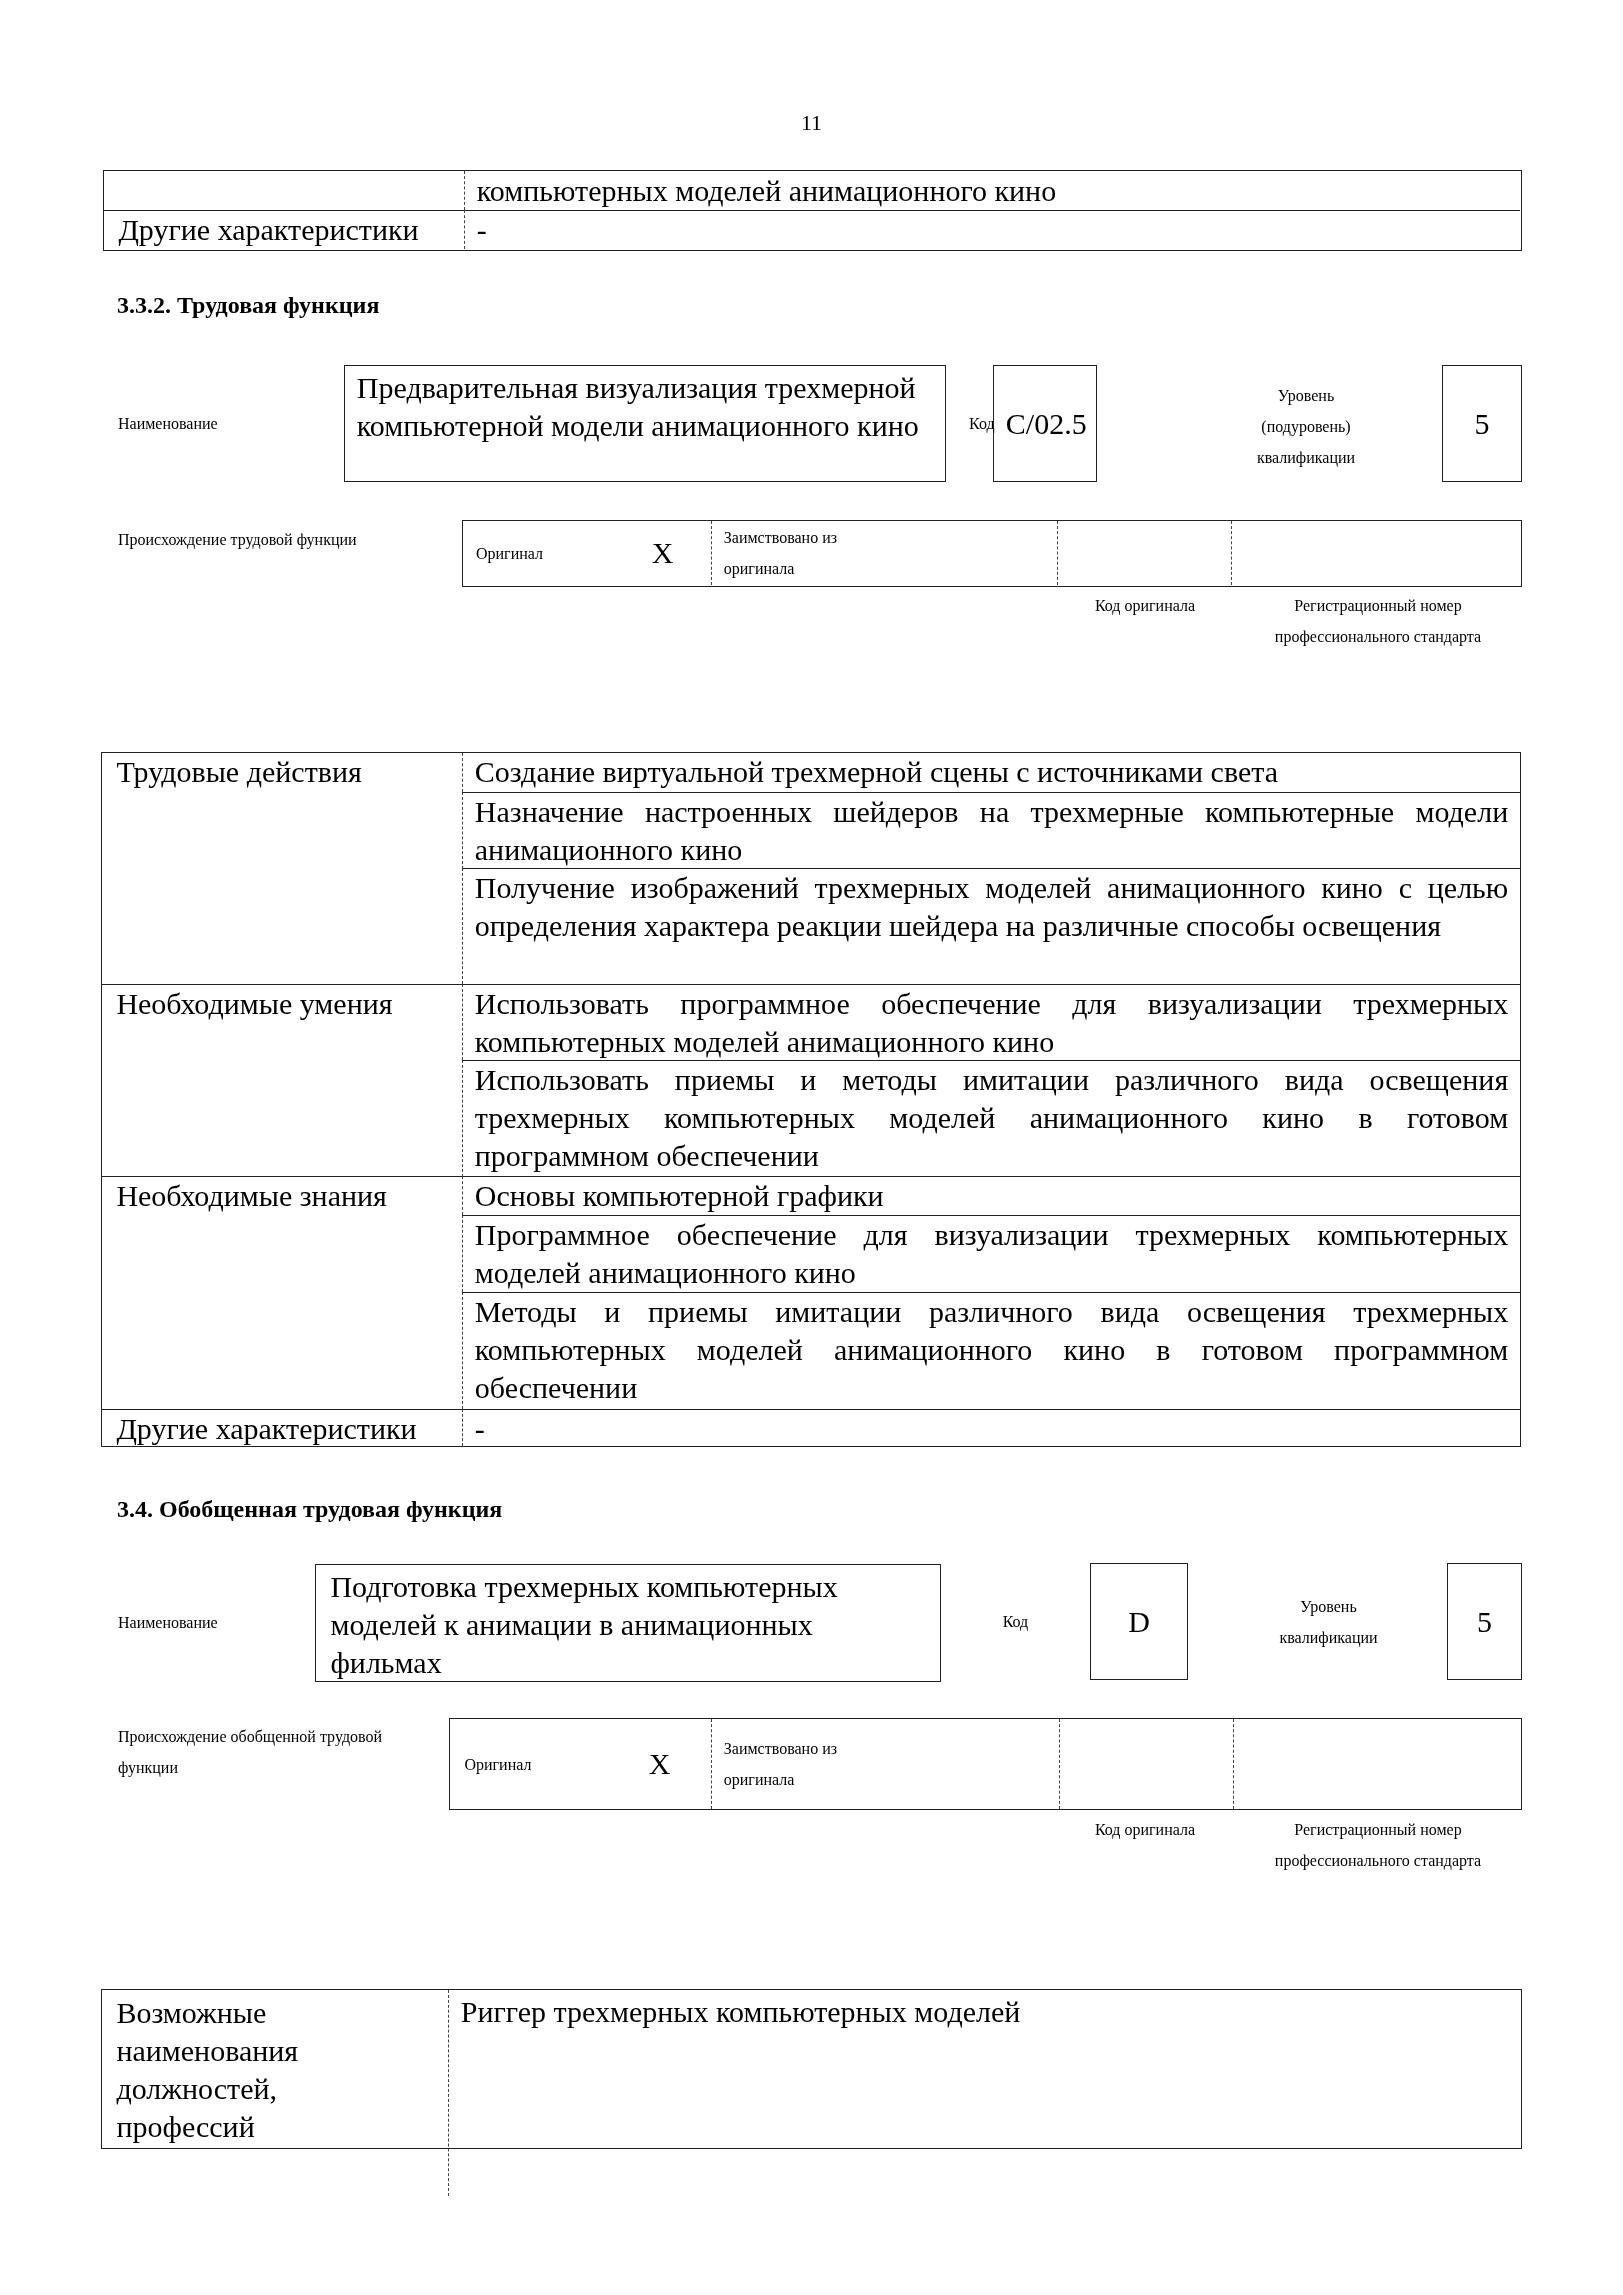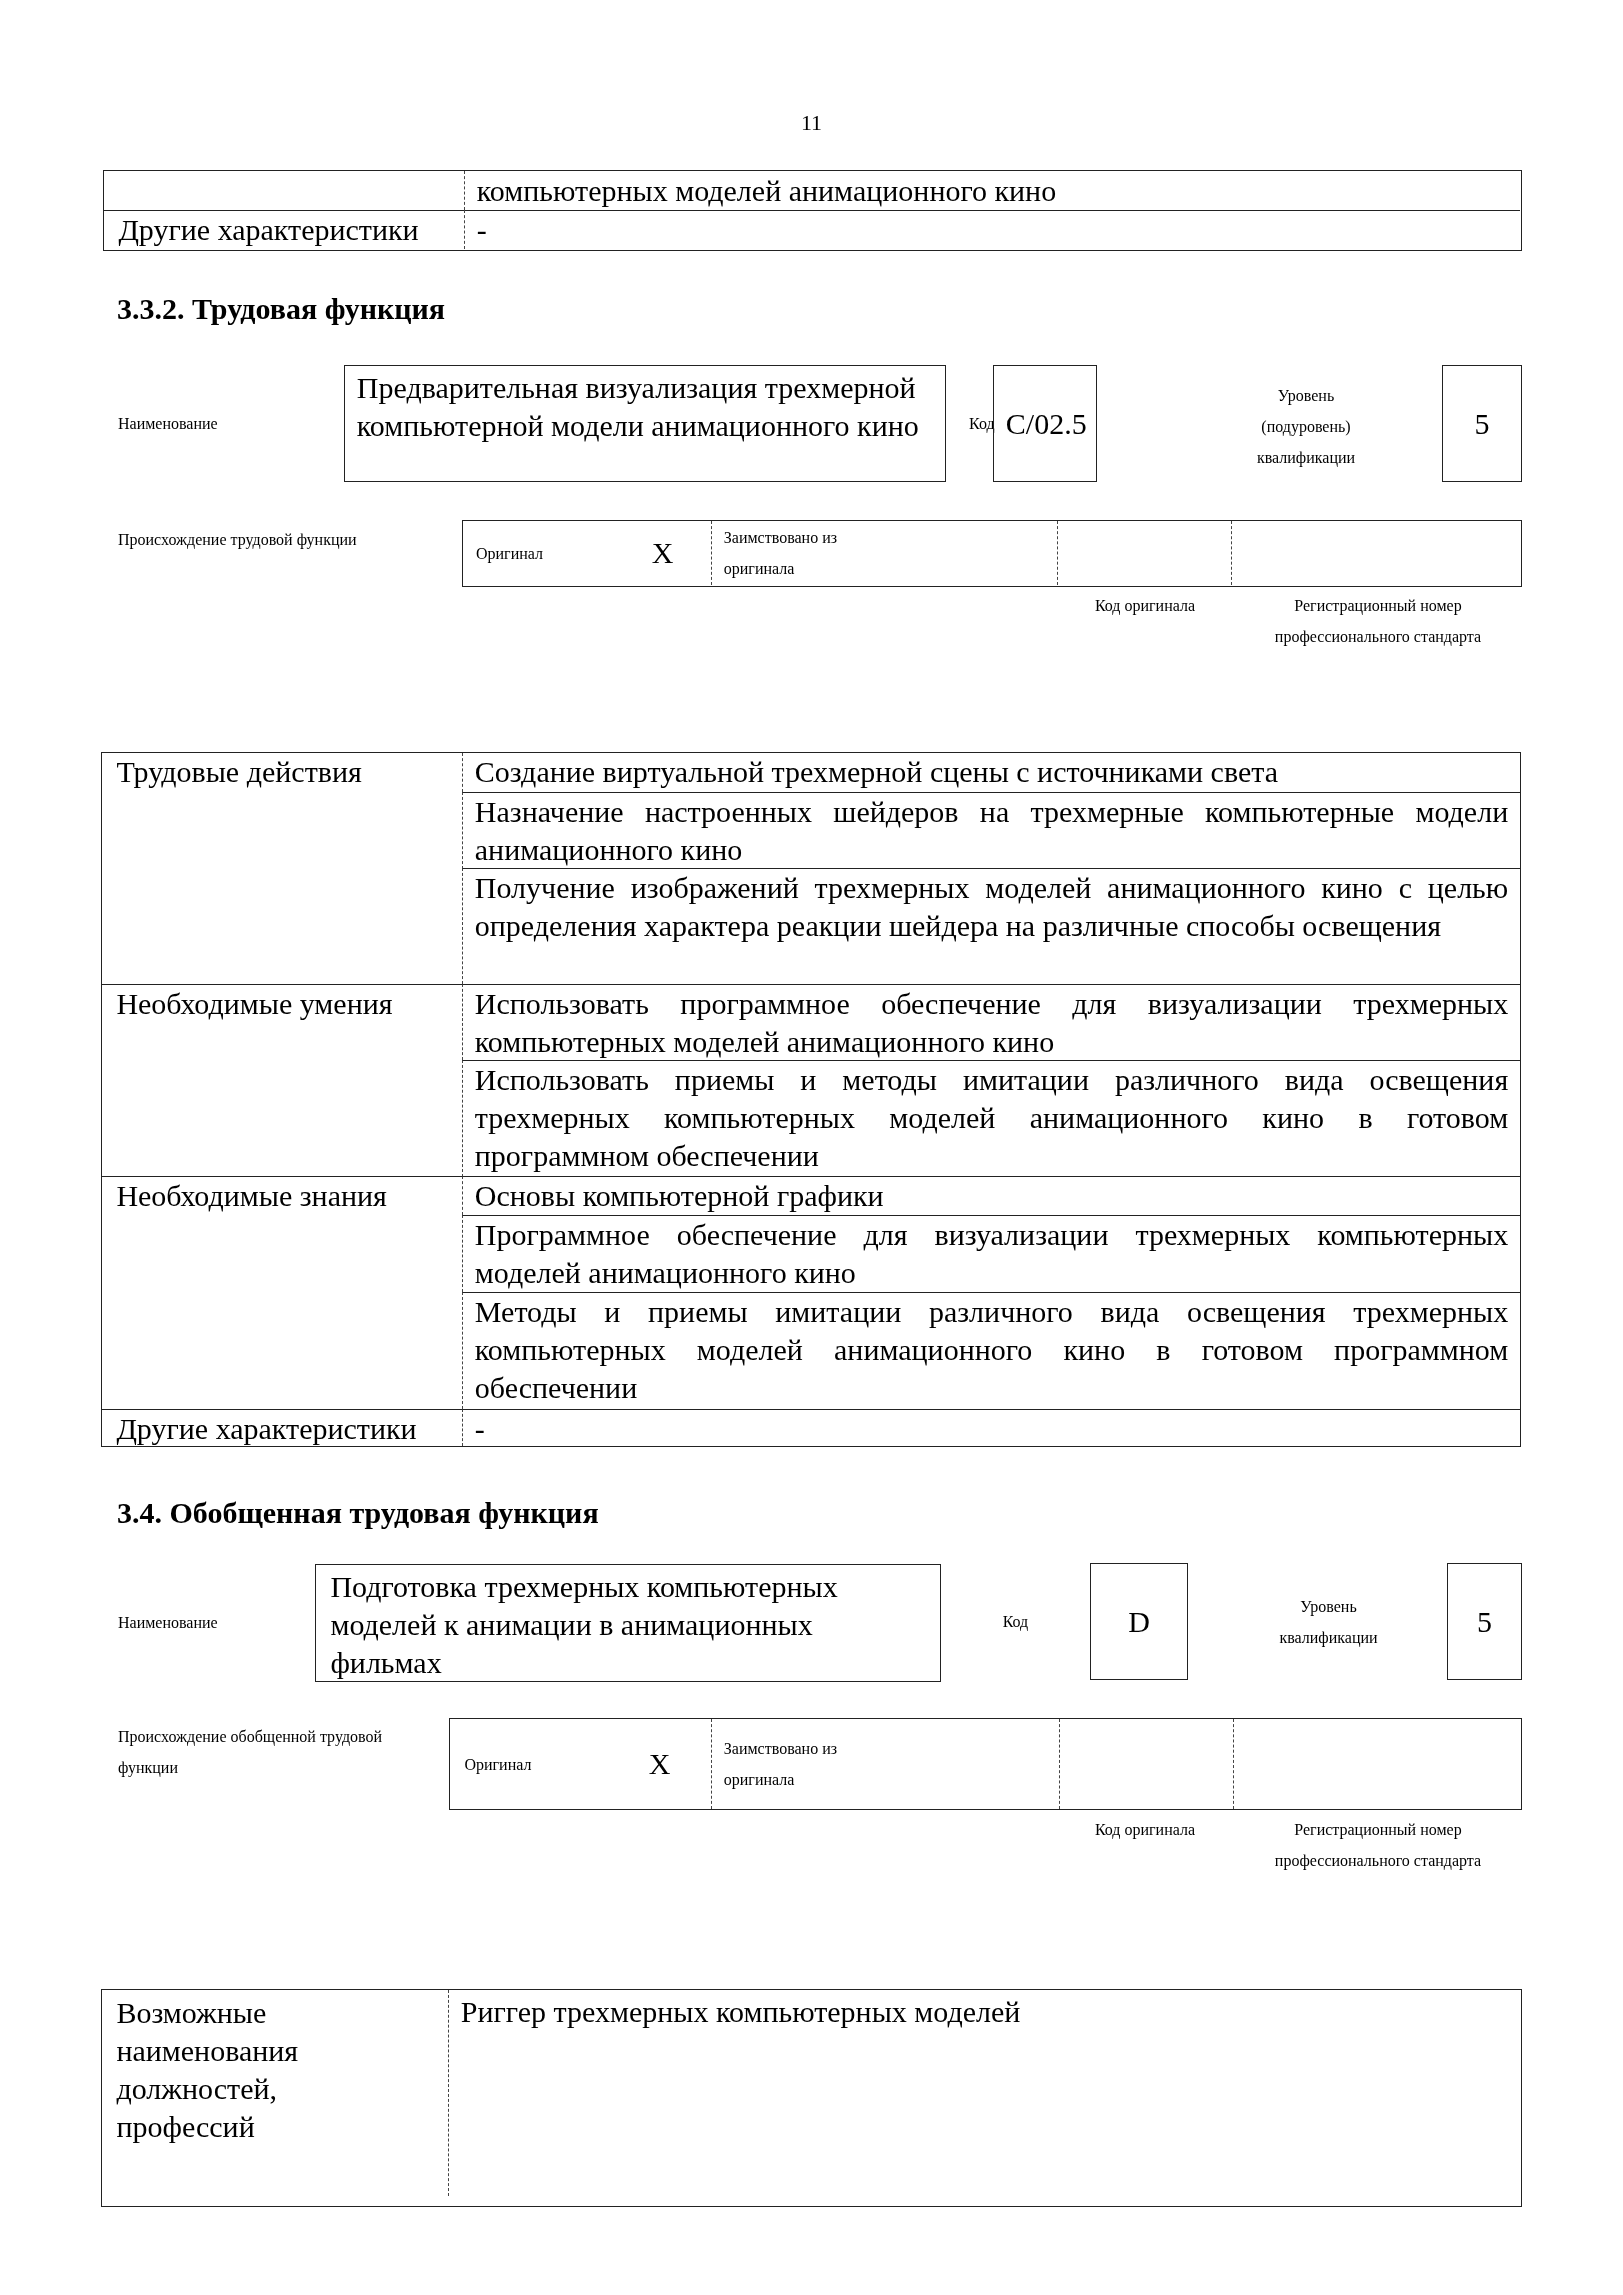--- a/index.html
+++ b/index.html
@@ -5,21 +5,21 @@
   html, body { margin:0; padding:0; background:#ffffff; }
   body { width:1623px; height:2295px; position:relative; overflow:hidden;
          font-family:"Liberation Serif", "DejaVu Serif", serif; color:#000; }
   .abs { position:absolute; box-sizing:border-box; }
   .page-num { left:0; width:1623px; top:110px; text-align:center; font-size:22px; }
   .b { border:1.3px solid #222; }
   .bt { border-top:1.3px solid #222; }
   .bl { border-left:1.3px dashed #444; }
   .t46 { font-size:30px; line-height:38px; }
   .t36 { font-size:16px; line-height:31px; }
-  .h { font-weight:bold; font-size:30px; }
+  .h { font-weight:bold; font-size:24px; }
   .just { text-align:justify; }
   .cell { position:absolute; box-sizing:border-box; padding:0 11.8px; }
   .center { text-align:center; }
   .vc { display:flex; align-items:center; }
   .vcc { display:flex; align-items:center; justify-content:center; text-align:center; }
 </style>
 </head>
 <body>
 
 <div class="abs page-num">11</div>
@@ -105,17 +105,17 @@
 <div class="abs b" style="left:449px; top:1718px; width:1073px; height:92px;">
   <div class="cell t36 vc" style="left:0; top:0; width:170px; height:90px; padding-left:14.4px;">Оригинал</div>
   <div class="cell vc" style="left:187px; top:0; width:52px; height:90px; font-size:30px;">X</div>
   <div class="cell t36 bl vc" style="left:261px; top:0; width:348px; height:90px; padding-right:170px;">Заимствовано из оригинала</div>
   <div class="cell bl" style="left:609px; top:0; width:174px; height:90px;"></div>
   <div class="cell bl" style="left:783px; top:0; width:287px; height:90px;"></div>
 </div>
 <div class="abs t36 center" style="left:1073px; top:1814px; width:144px;">Код оригинала</div>
 <div class="abs t36 center" style="left:1257px; top:1814px; width:242px;">Регистрационный номер профессионального стандарта</div>
 
-<div class="abs b" style="left:101px; top:1989px; width:1421px; height:218px;">
+<div class="abs b" style="left:101px; top:1989px; width:1421px; height:160px;">
   <div class="cell t46" style="left:0; top:3.9px; width:346px; height:202px; padding-left:14.4px; padding-right:39px;">Возможные наименования должностей, профессий</div>
   <div class="cell t46 bl" style="left:346px; top:0; width:1072px; height:206px; padding-top:2.6px;">Риггер трехмерных компьютерных моделей</div>
 </div>
 
 
 </body></html>

